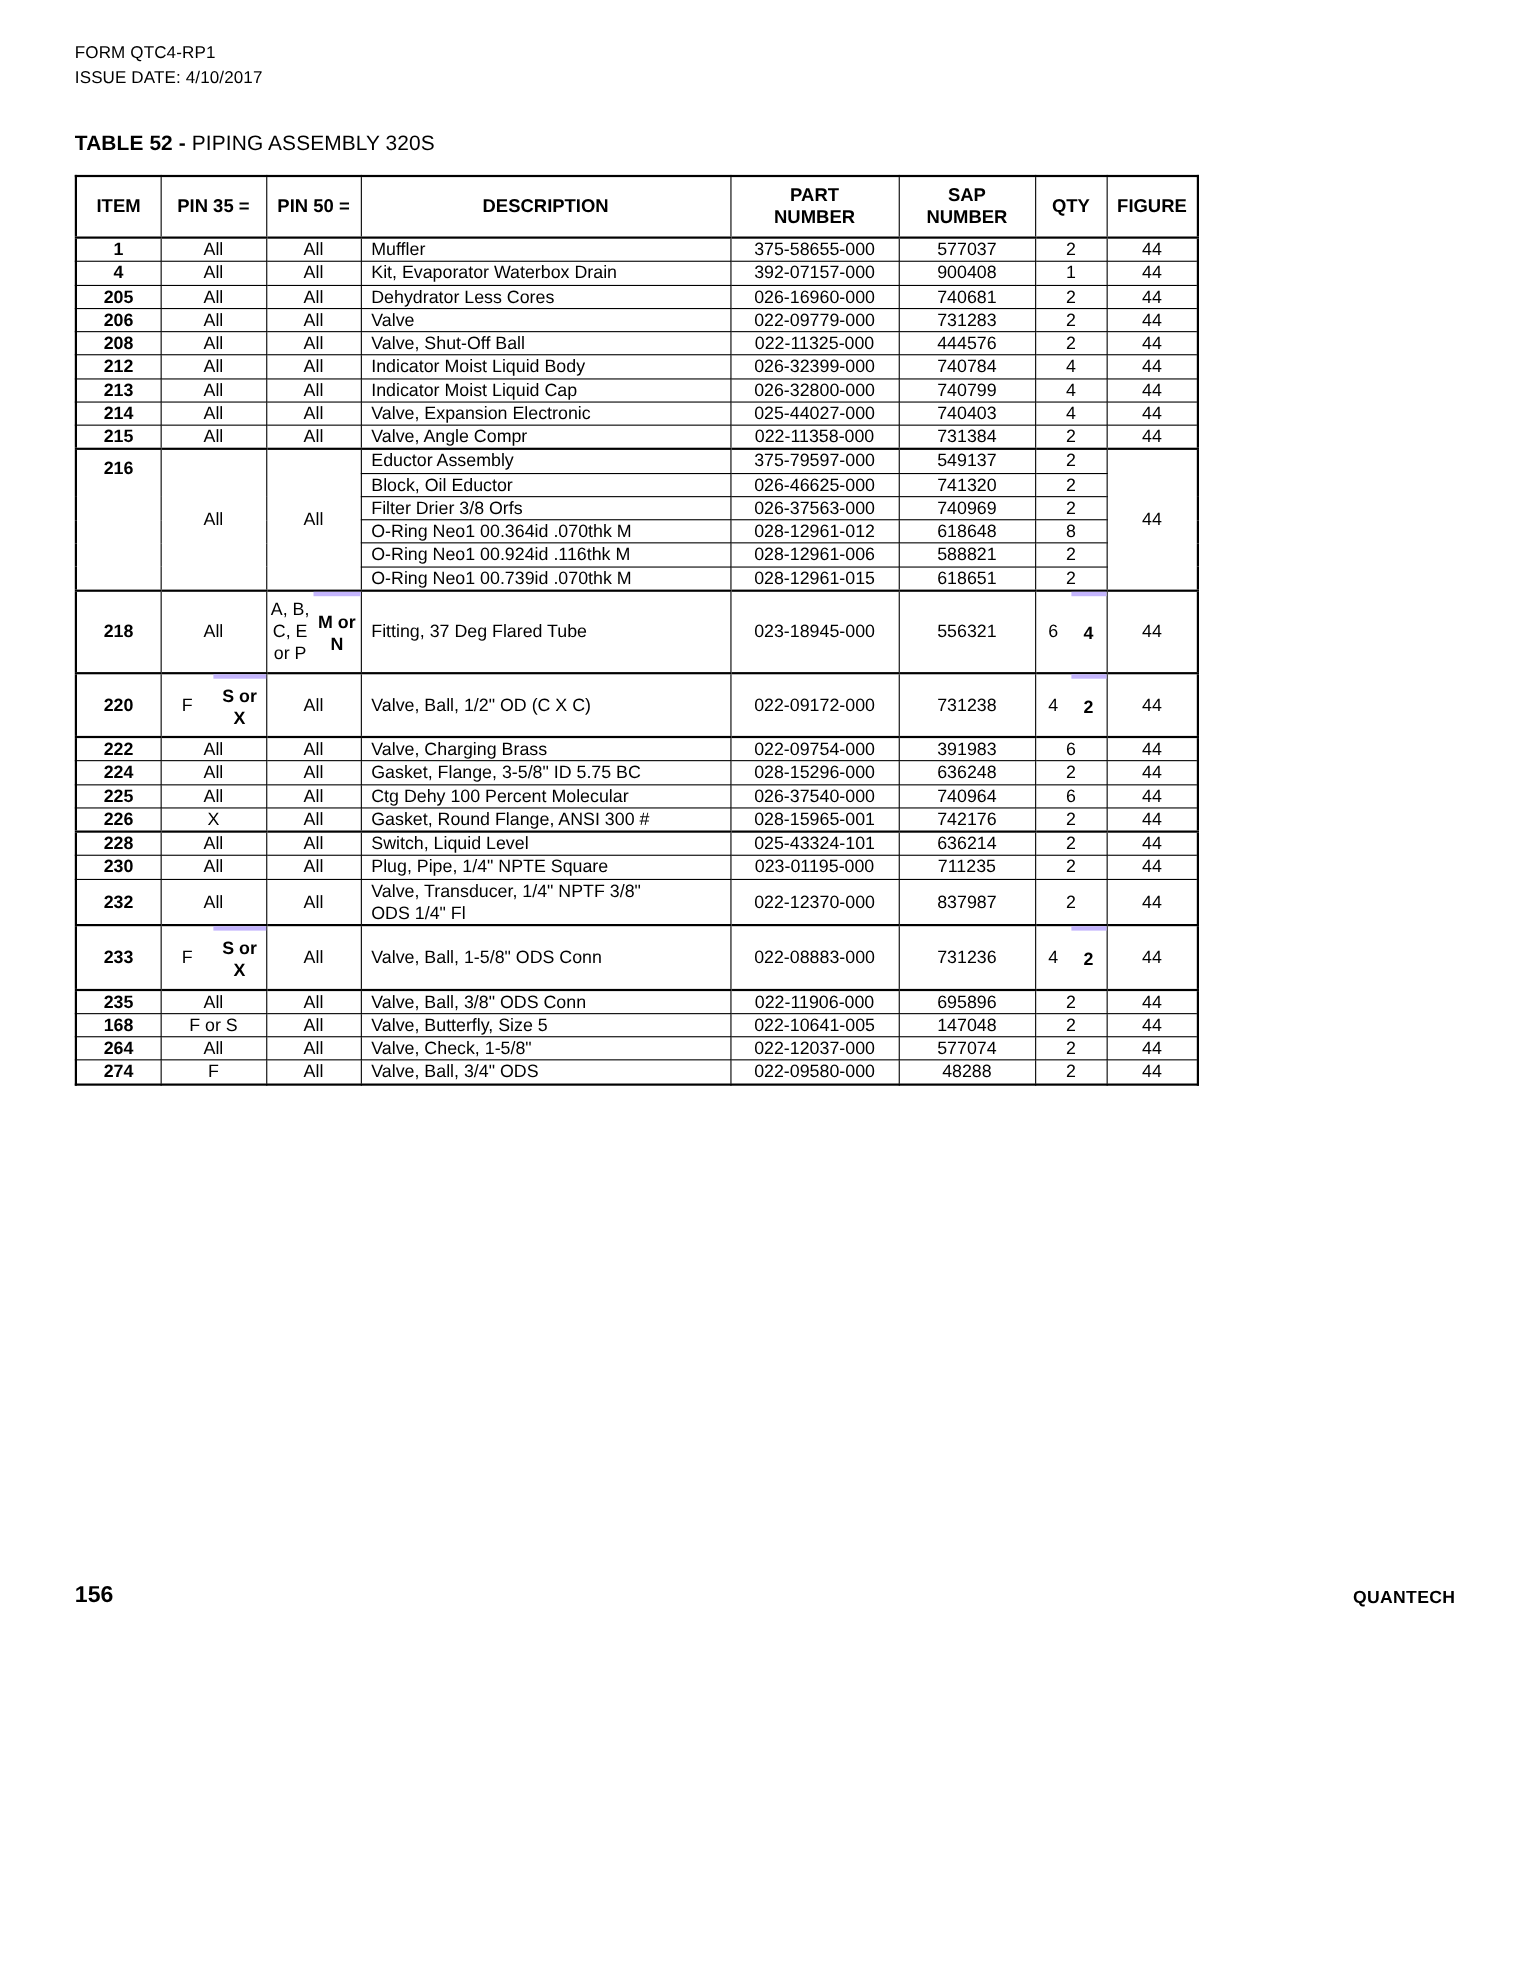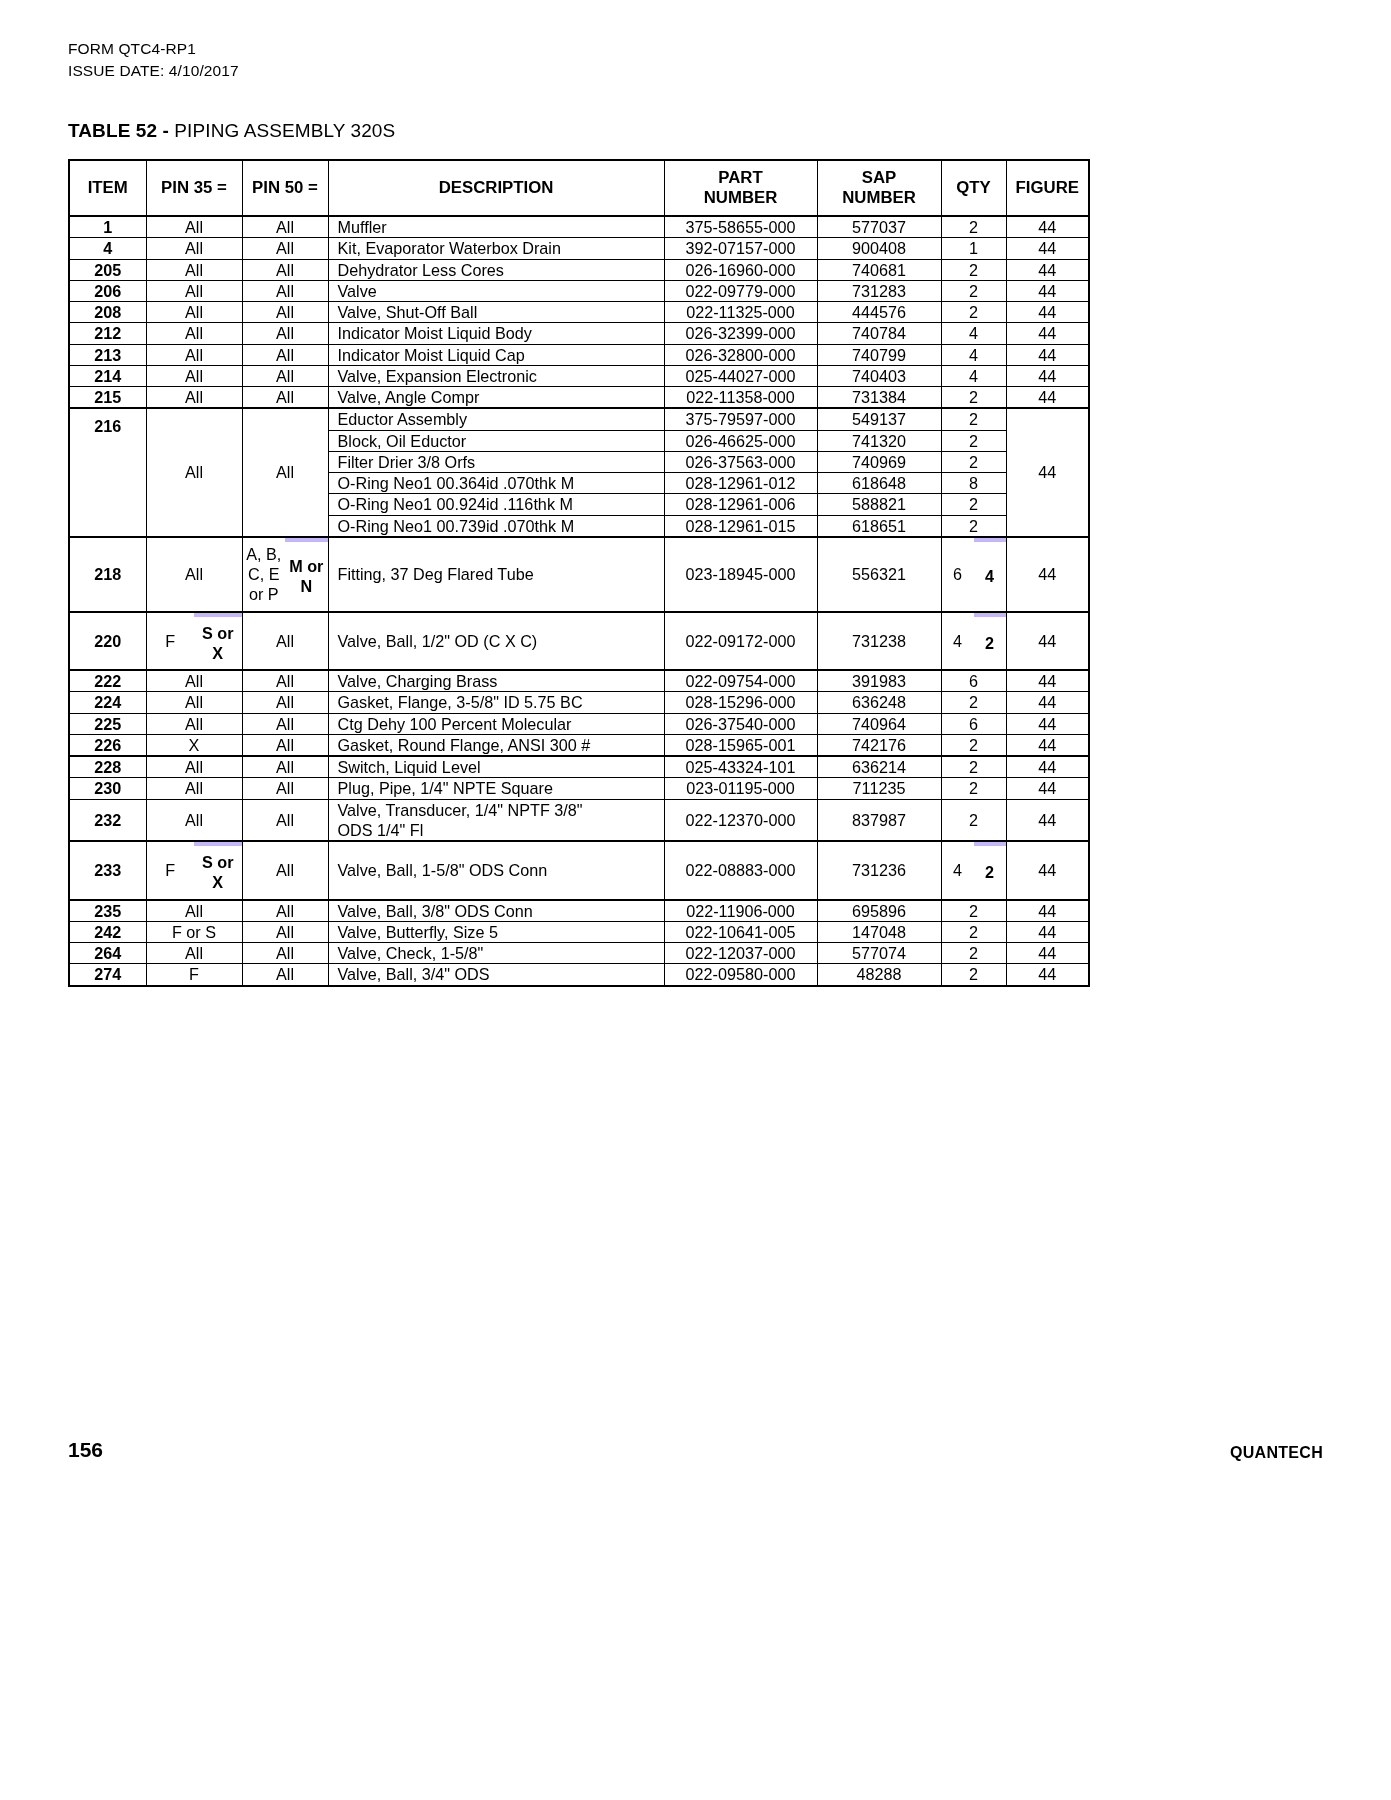--- a/index.html
+++ b/index.html
@@ -432,21 +432,21 @@
         <td class="cell item">235</td>
         <td class="cell">All</td>
         <td class="cell">All</td>
         <td class="cell desc">Valve, Ball, 3/8" ODS Conn</td>
         <td class="cell">022-11906-000</td>
         <td class="cell">695896</td>
         <td class="cell">2</td>
         <td class="cell">44</td>
       </tr>
       <tr>
-        <td class="cell item">242</td>
+        <td class="cell item">168</td>
         <td class="cell">F or S</td>
         <td class="cell">All</td>
         <td class="cell desc">Valve, Butterfly, Size 5</td>
         <td class="cell">022-10641-005</td>
         <td class="cell">147048</td>
         <td class="cell">2</td>
         <td class="cell">44</td>
       </tr>
       <tr>
         <td class="cell item">264</td>

